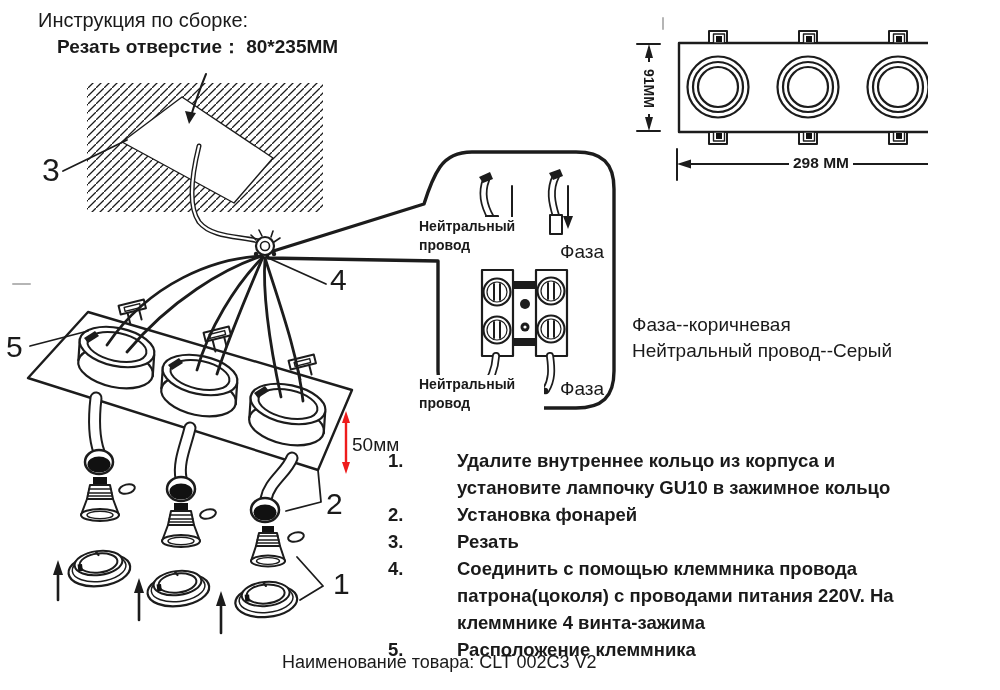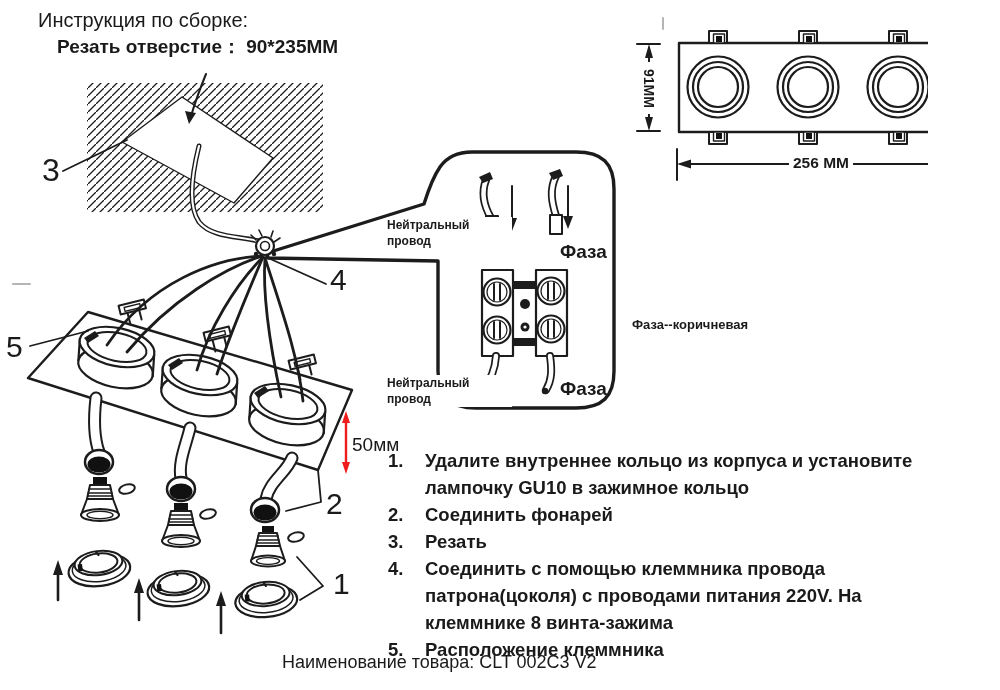--- a/index.html
+++ b/index.html
@@ -8,35 +8,35 @@
   #art{position:absolute;left:0;top:0;width:1000px;height:690px;}
   .lbl{position:absolute;white-space:nowrap;line-height:1.25;}
   .title1{left:38px;top:8px;font-size:20px;}
   .title2{left:57px;top:35px;font-size:19px;font-weight:700;}
   .num{font-size:30px;font-weight:400;}
   .n3{left:42px;top:150px;font-size:32px;}
   .n5{left:6px;top:328px;}
   .n4{left:330px;top:261px;}
   .n2{left:326px;top:485px;}
   .n1{left:333px;top:565px;}
-  .wirelbl{font-size:12px;font-weight:700;width:125px;white-space:normal;line-height:1.35;background:#fff;}
+  .wirelbl{font-size:14px;font-weight:700;width:125px;white-space:normal;line-height:1.35;background:#fff;margin-left:32px;}
   .wl-top{left:387px;top:217px;}
   .wl-bot{left:387px;top:375px;}
-  .phase{font-size:19px;font-weight:700;}
+  .phase{font-size:19px;font-weight:400;}
   .ph-top{left:560px;top:240px;}
   .ph-bot{left:560px;top:377px;}
-  .legend{left:632px;top:312px;font-size:13px;font-weight:700;line-height:26px;}
+  .legend{left:632px;top:312px;font-size:19px;font-weight:400;line-height:26px;}
   .dim-v{left:636px;top:62px;width:24px;height:52px;display:flex;align-items:center;justify-content:center;
          writing-mode:vertical-rl;font-size:14px;font-weight:700;background:#fff;}
   .dim-h{left:789px;top:153px;font-size:15.5px;font-weight:700;background:#fff;padding:0 4px;}
   .dim-50{left:352px;top:433px;font-size:19px;}
   .steps{position:absolute;left:388px;top:447px;width:545px;font-size:18.5px;font-weight:700;}
   .step{display:flex;line-height:27px;}
   .step .sn{width:37px;flex:0 0 37px;}
-  .step .st{width:500px;white-space:normal;}
+  .step .st{width:500px;white-space:normal;margin-left:32px;}
   .product{left:282px;top:651px;font-size:18px;}
 </style>
 </head>
 <body>
 
 <div id="page">
 
   <svg id="art" viewBox="0 0 1000 690" fill="none" stroke-linecap="round" stroke-linejoin="round">
     <defs>
       <pattern id="hatch" patternUnits="userSpaceOnUse" width="8" height="8">
@@ -318,57 +318,58 @@
       </g>
       <g stroke-width="2">
         <path d="M677,149 L677,180 M944,149 L944,180 M681,164 L940,164"></path>
         <polygon points="677,164 691,159.5 691,168.5" fill="#1c1c1c" stroke="none"></polygon>
         <polygon points="944,164 930,159.5 930,168.5" fill="#1c1c1c" stroke="none"></polygon>
       </g>
     </g>
   </svg>
 
   <div class="lbl title1">Инструкция по сборке:</div>
-  <div class="lbl title2">Резать отверстие： 90*235MM</div>
+  <div class="lbl title2">Резать отверстие： 80*235MM</div>
 
   <div class="lbl num n3">3</div>
   <div class="lbl num n5">5</div>
   <div class="lbl num n4">4</div>
   <div class="lbl num n2">2</div>
   <div class="lbl num n1">1</div>
 
   <div class="lbl wirelbl wl-top">Нейтральный провод</div>
   <div class="lbl wirelbl wl-bot">Нейтральный провод</div>
   <div class="lbl phase ph-top">Фаза</div>
   <div class="lbl phase ph-bot">Фаза</div>
 
   <div class="lbl legend">
     <div>Фаза--коричневая</div>
+    <div>Нейтральный провод--Серый</div>
   </div>
 
   <div class="lbl dim-v">91MM</div>
-  <div class="lbl dim-h">256 MM</div>
+  <div class="lbl dim-h">298 MM</div>
   <div class="lbl dim-50">50мм</div>
 
   <div class="steps">
     <div class="step">
       <span class="sn">1.</span>
       <span class="st">Удалите внутреннее кольцо из корпуса и установите лампочку GU10 в зажимное кольцо</span>
     </div>
     <div class="step">
       <span class="sn">2.</span>
-      <span class="st">Соединить фонарей</span>
+      <span class="st">Установка фонарей</span>
     </div>
     <div class="step">
       <span class="sn">3.</span>
       <span class="st">Резать</span>
     </div>
     <div class="step">
       <span class="sn">4.</span>
-      <span class="st">Соединить с помощью клеммника провода патрона(цоколя) с проводами питания 220V. На клеммнике 8 винта-зажима</span>
+      <span class="st">Соединить с помощью клеммника провода патрона(цоколя) с проводами питания 220V. На клеммнике 4 винта-зажима</span>
     </div>
     <div class="step">
       <span class="sn">5.</span>
       <span class="st">Расположение клеммника</span>
     </div>
   </div>
 
   <div class="lbl product">Наименование товара: CLT 002C3 V2</div>
 </div>
 

